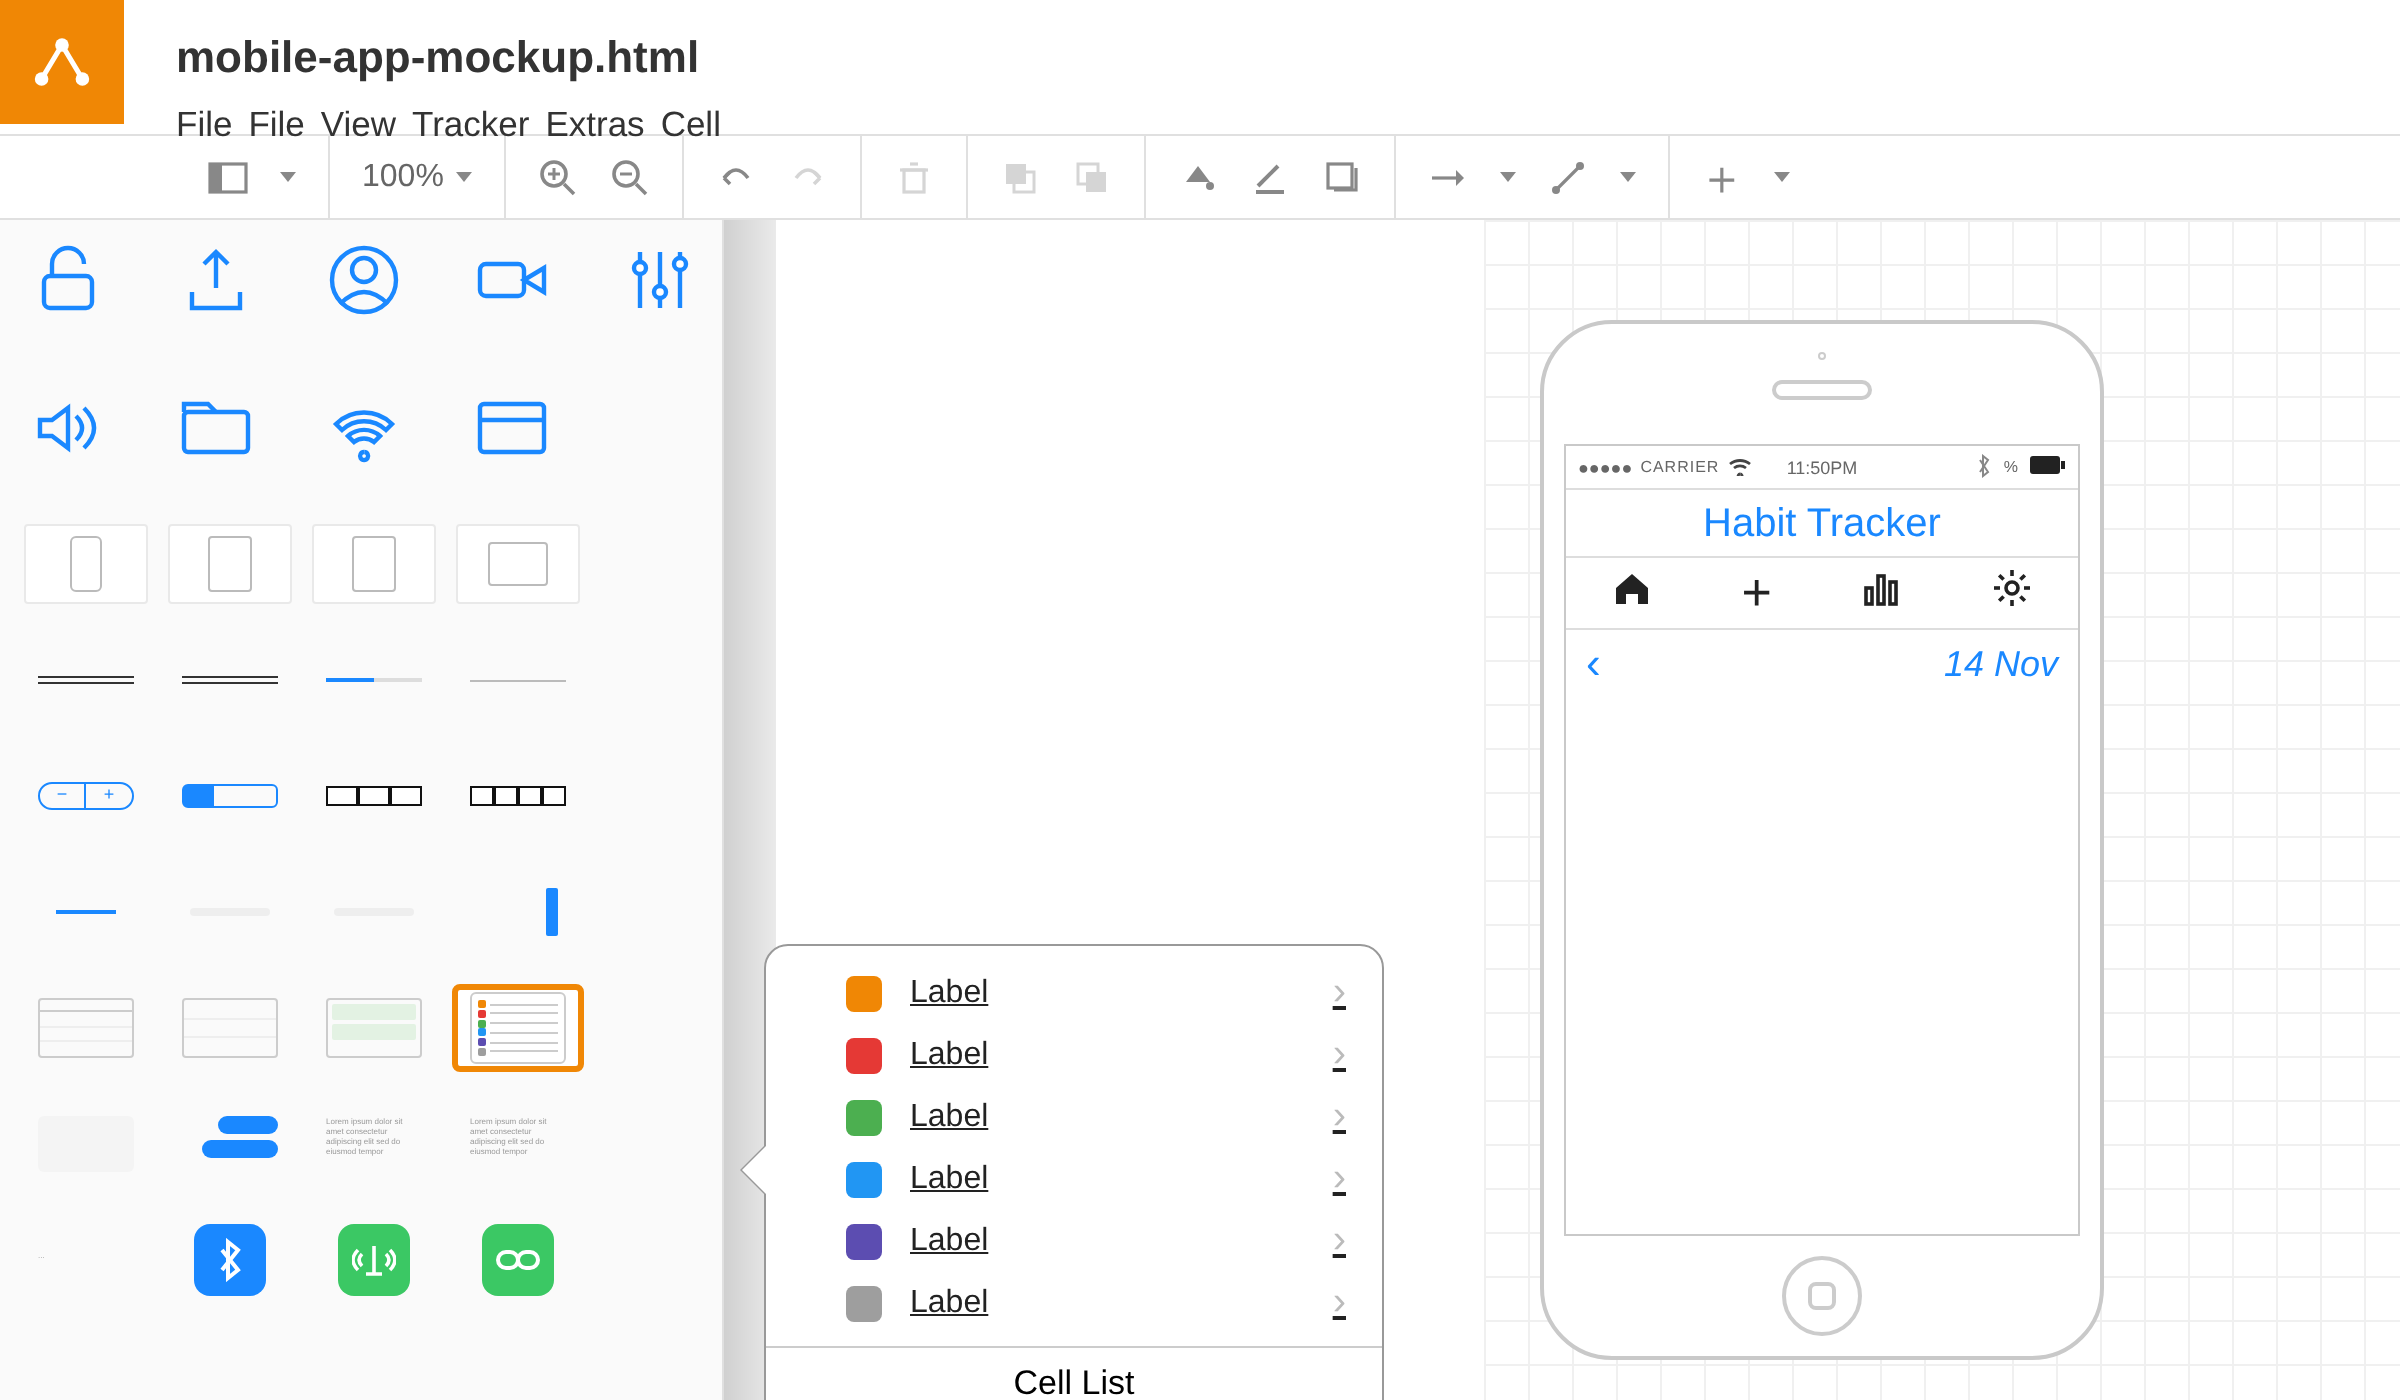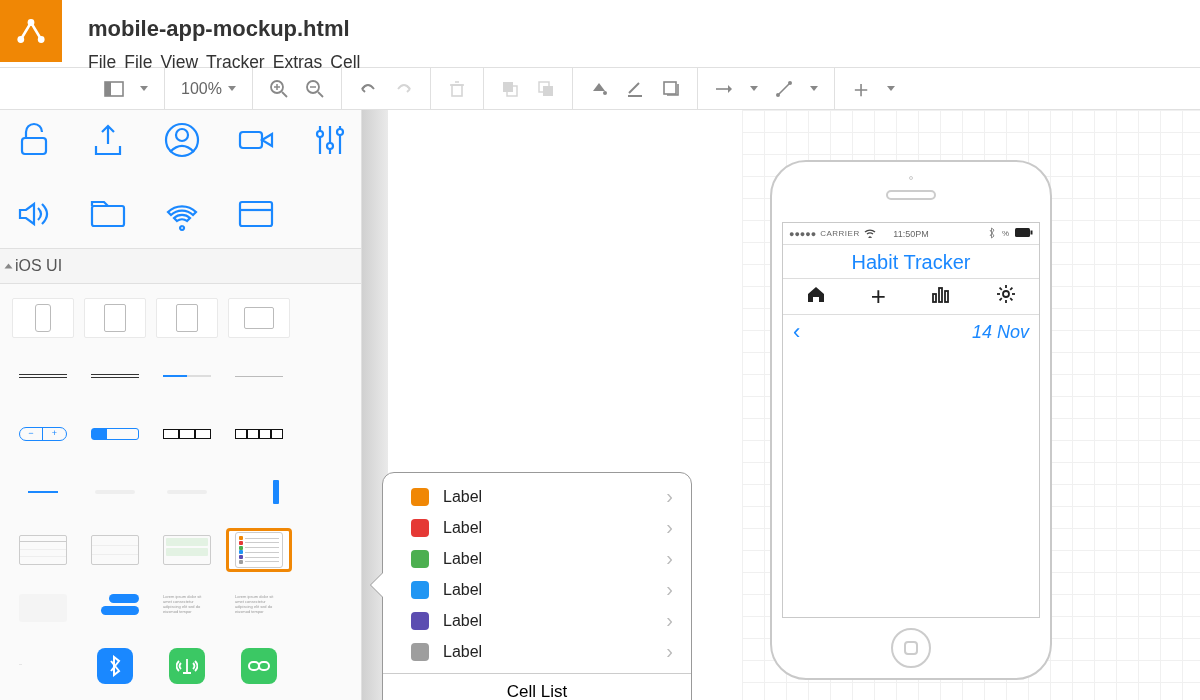--- a/index.html
+++ b/index.html
@@ -49,21 +49,21 @@
   
   
   .page-edge { position:absolute; top:0; left: 0; width: 26px; height: 100%; background: linear-gradient(to right,#d0d0d0,#eaeaea); }
   .grid-area { position:absolute; top:0; left: 380px; right:0; bottom:0;
     background-image: linear-gradient(#f0f0f0 1px, transparent 1px), linear-gradient(90deg, #f0f0f0 1px, transparent 1px);
     background-size: 22px 22px; }
   
   
   .popup { position: absolute; left: 20px; top: 362px; width: 310px; background: #fff; border: 1px solid #999; border-radius: 12px; padding-top: 8px; }
   .popup-arrow { position:absolute; left:-12px; top: 100px; width:0;height:0;border-top:12px solid transparent;border-bottom:12px solid transparent;border-right:12px solid #fff; filter: drop-shadow(-1px 0 0 #999);}
-  .cell-row { display:flex; align-items:center; padding: 4px 18px 4px 28px; font-size: 16px; color:#222;}
+  .cell-row { display:flex; align-items:center; padding: 4px 18px 4px 40px; font-size: 16px; color:#222;text-decoration:underline;}
   .cell-swatch { width:18px; height:18px; border-radius:4px; margin-right: 14px;}
   .cell-chevron { margin-left:auto; color:#bbb; font-size: 20px;}
   .popup-footer { border-top: 1px solid #ccc; text-align:center; padding: 8px 0 10px; font-size: 17px; margin-top: 6px; }
   
   
   .phone { position:absolute; left: 408px; top: 50px; width: 282px; height: 520px; border: 2px solid #c9c9c9; border-radius: 36px; background: #fff; }
   .phone .speaker-dot{ position:absolute; top:14px; left:50%; transform:translateX(-50%); width:4px;height:4px;border:1px solid #ccc;border-radius:50%;}
   .phone .speaker { position:absolute; top:28px; left:50%; transform:translateX(-50%); width:50px;height:10px;border:2px solid #ccc;border-radius:6px;}
   .phone .home-btn { position:absolute; bottom:10px; left:50%; transform:translateX(-50%); width:40px;height:40px;border:2px solid #ccc;border-radius:50%; display:flex;align-items:center;justify-content:center;}
   .phone .home-btn div{width:14px;height:14px;border:2px solid #ccc;border-radius:4px;}
@@ -258,24 +258,20 @@
           </svg></span>
       <span class="ios-icon"><svg viewBox="0 0 40 40" fill="#1a88ff" stroke="none">
             <path d="M20 32 a2 2 0 1 0 0.1 0 M12 24 a12 12 0 0 1 16 0 l-3 3 a8 8 0 0 0-10 0z M6 18 a20 20 0 0 1 28 0 l-3 3 a16 16 0 0 0-22 0z"></path>
           </svg></span>
       <span class="ios-icon"><svg viewBox="0 0 40 40">
             <rect x="4" y="8" width="32" height="24" rx="2"></rect>
             <line x1="4" y1="16" x2="36" y2="16"></line>
           </svg></span>
     </div>
 
-    <div class="category-hdr">
-        <span class="tri"></span>
-        <span>iOS UI</span>
-      </div>
 
     <div class="shape-grid">
       <div class="shape-thumb">
           <div style="width:16px;height:28px;border:1px solid #bbb;border-radius:3px;"></div>
         </div>
       <div class="shape-thumb">
           <div style="width:22px;height:28px;border:1px solid #bbb;border-radius:2px;"></div>
         </div>
       <div class="shape-thumb">
           <div style="width:22px;height:28px;border:1px solid #bbb;border-radius:2px;"></div>

